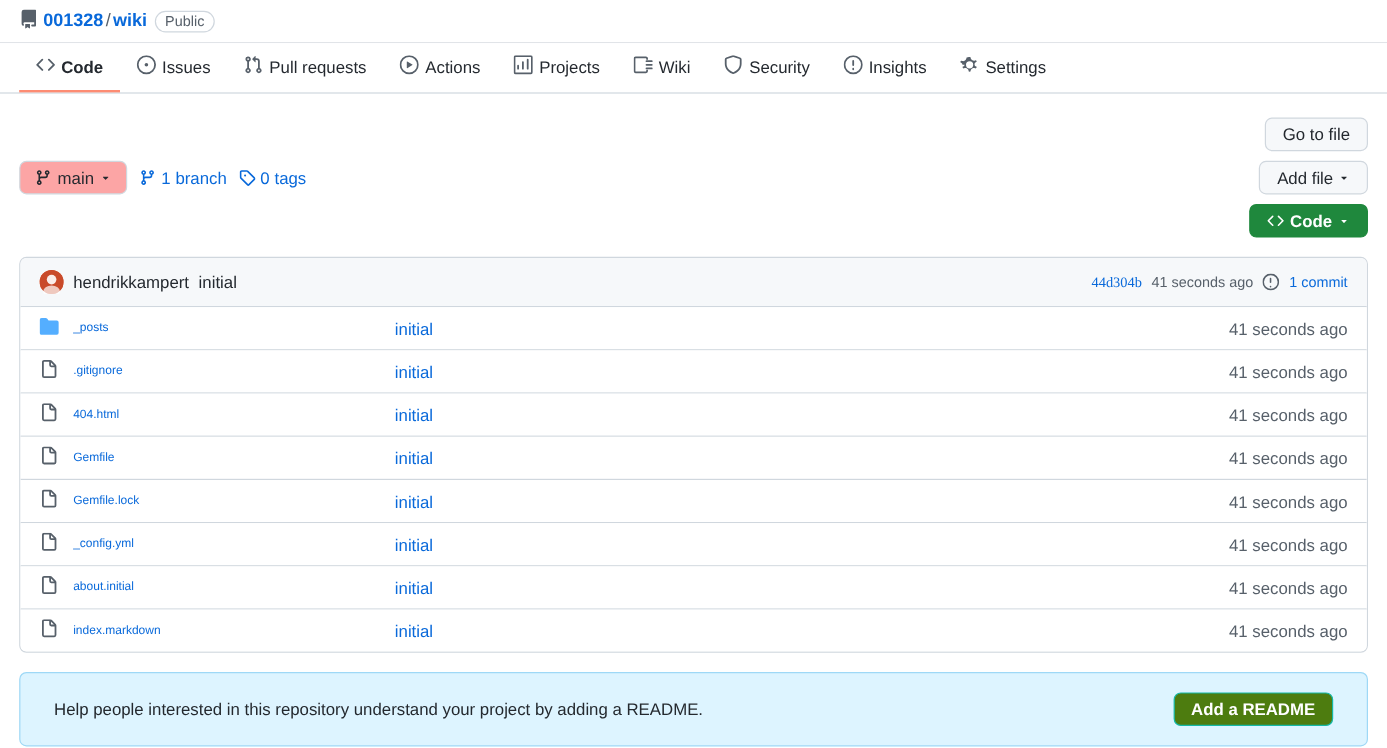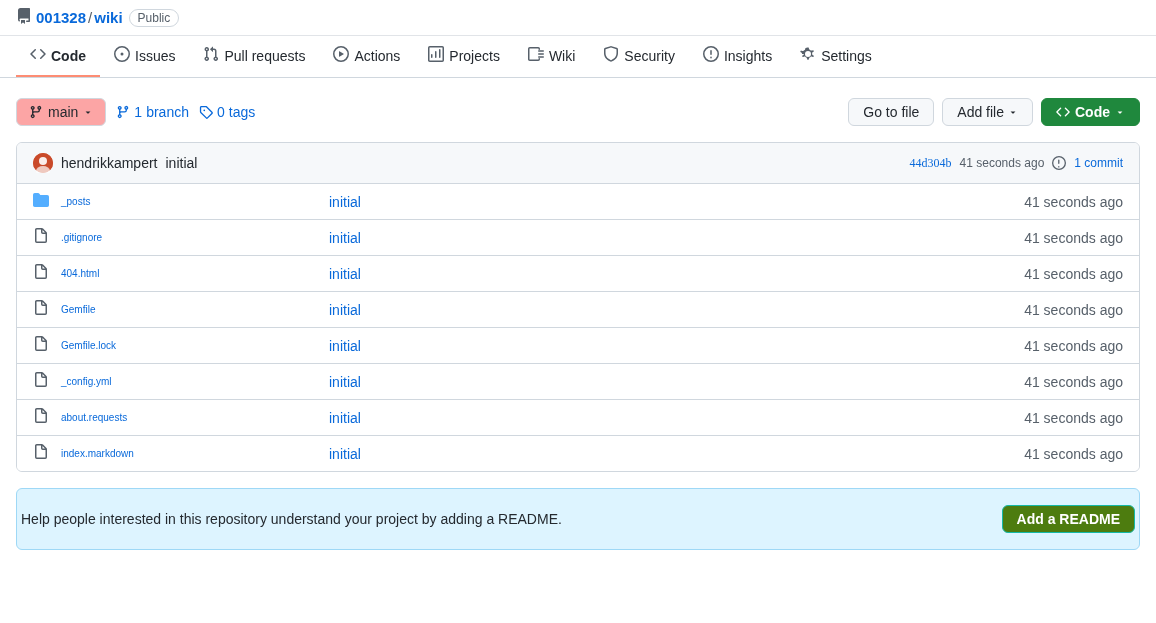--- a/index.html
+++ b/index.html
@@ -21,21 +21,21 @@
     
     
     .main { max-width: 1200px; margin: 0 auto; padding: 20px 16px; }
     
     
     .toolbar { display: flex; align-items: center; justify-content: space-between; margin-bottom: 16px; }
     .toolbar-left { display: flex; align-items: center; gap: 10px; }
     .branch-btn { display: flex; align-items: center; gap: 5px; border: 1px solid #d0d7de; border-radius: 6px; padding: 5px 12px; background: #fca5a5; cursor: pointer; font-size: 14px; color: #24292f; }
     .branch-link { color: #0969da; text-decoration: none; font-size: 14px; display: flex; align-items: center; gap: 4px; }
     .tags-link { color: #0969da; text-decoration: none; font-size: 14px; display: flex; align-items: center; gap: 4px; }
-    .toolbar-right { display: flex; align-items: flex-end; gap: 8px; }
+    .toolbar-right { display: flex; align-items: flex-end; gap: 8px; flex-direction: column; }
     .go-to-file-btn { border: 1px solid #d0d7de; border-radius: 6px; padding: 5px 14px; background: #f6f8fa; cursor: pointer; font-size: 14px; color: #24292f; }
     .add-file-btn { display: flex; align-items: center; gap: 4px; border: 1px solid #d0d7de; border-radius: 6px; padding: 5px 14px; background: #f6f8fa; cursor: pointer; font-size: 14px; color: #24292f; }
     .code-btn { display: flex; align-items: center; gap: 5px; border: 1px solid #1f883d; border-radius: 6px; padding: 5px 14px; background: #1f883d; cursor: pointer; font-size: 14px; color: #fff; font-weight: 600; }
     
     
     .file-table { border: 1px solid #d0d7de; border-radius: 6px; overflow: hidden; }
     
     
     .commit-row { background: #f6f8fa; padding: 10px 16px; display: flex; align-items: center; justify-content: space-between; border-bottom: 1px solid #d0d7de; }
     .commit-left { display: flex; align-items: center; gap: 8px; }
@@ -50,21 +50,21 @@
     .file-row { display: flex; align-items: center; padding: 8px 16px; border-bottom: 1px solid #d0d7de; background: #fff; }
     .file-row:last-child { border-bottom: none; }
     .file-icon { width: 20px; margin-right: 8px; flex-shrink: 0; color: #57606a; }
     .folder-icon { color: #54aeff; }
     .file-name { flex: 0 0 260px; color: #0969da; text-decoration: none; font-size: 10px; }
     .file-commit { flex: 1; color: #57606a; font-size: 14px; padding-left: 8px; }
     .file-commit a { color: #0969da; text-decoration: none; }
     .file-time { flex: 0 0 160px; text-align: right; color: #57606a; font-size: 14px; }
     
     
-    .readme-banner { margin-top: 16px; background: #ddf4ff; border: 1px solid #9ed8f6; border-radius: 6px; padding: 16px 4px; display: flex; align-items: center; justify-content: space-between; }
+    .readme-banner { margin-top: 16px; background: #ddf4ff; border: 1px solid #9ed8f6; border-radius: 6px; padding: 16px 28px; display: flex; align-items: center; justify-content: space-between; }
     .readme-text { color: #24292f; font-size: 14px; }
     .add-readme-btn { background: #4d7c0f; color: #fff; border: 1px solid #14b8a6; border-radius: 6px; padding: 5px 14px; font-size: 14px; font-weight: 600; cursor: pointer; white-space: nowrap; }
   </style>
 </head>
 <body>
 
 <div class="top-header">
   <span class="repo-icon">
     <svg width="16" height="16" viewBox="0 0 16 16" fill="currentColor">
         <path d="M2 2.5A2.5 2.5 0 014.5 0h8.75a.75.75 0 01.75.75v12.5a.75.75 0 01-.75.75h-2.5a.75.75 0 110-1.5h1.75v-2h-8a1 1 0 00-.714 1.7.75.75 0 01-1.072 1.05A2.495 2.495 0 012 11.5v-9zm10.5-1V9h-8c-.356 0-.694.074-1 .208V2.5a1 1 0 011-1h8zM5 12.25v3.25a.25.25 0 00.4.2l1.45-1.087a.25.25 0 01.3 0L8.6 15.7a.25.25 0 00.4-.2v-3.25a.25.25 0 00-.25-.25h-3.5a.25.25 0 00-.25.25z"></path>
@@ -294,21 +294,21 @@
       <span class="file-commit"><a>initial</a></span>
       <span class="file-time">41 seconds ago</span>
     </div>
 
     <div class="file-row">
       <span class="file-icon">
         <svg width="16" height="16" viewBox="0 0 16 16" fill="#57606a">
             <path fill-rule="evenodd" d="M3.75 1.5a.25.25 0 00-.25.25v11.5c0 .138.112.25.25.25h8.5a.25.25 0 00.25-.25V6H9.75A1.75 1.75 0 018 4.25V1.5H3.75zm5.75.56v2.19c0 .138.112.25.25.25h2.19L9.5 2.06zM2 1.75C2 .784 2.784 0 3.75 0h5.086c.464 0 .909.184 1.237.513l3.414 3.414c.329.328.513.773.513 1.237v8.086A1.75 1.75 0 0112.25 15h-8.5A1.75 1.75 0 012 13.25V1.75z"></path>
           </svg>
       </span>
-      <a class="file-name">about.requests</a>
+      <a class="file-name">about.initial</a>
       <span class="file-commit"><a>initial</a></span>
       <span class="file-time">41 seconds ago</span>
     </div>
 
     <div class="file-row">
       <span class="file-icon">
         <svg width="16" height="16" viewBox="0 0 16 16" fill="#57606a">
             <path fill-rule="evenodd" d="M3.75 1.5a.25.25 0 00-.25.25v11.5c0 .138.112.25.25.25h8.5a.25.25 0 00.25-.25V6H9.75A1.75 1.75 0 018 4.25V1.5H3.75zm5.75.56v2.19c0 .138.112.25.25.25h2.19L9.5 2.06zM2 1.75C2 .784 2.784 0 3.75 0h5.086c.464 0 .909.184 1.237.513l3.414 3.414c.329.328.513.773.513 1.237v8.086A1.75 1.75 0 0112.25 15h-8.5A1.75 1.75 0 012 13.25V1.75z"></path>
           </svg>
       </span>

